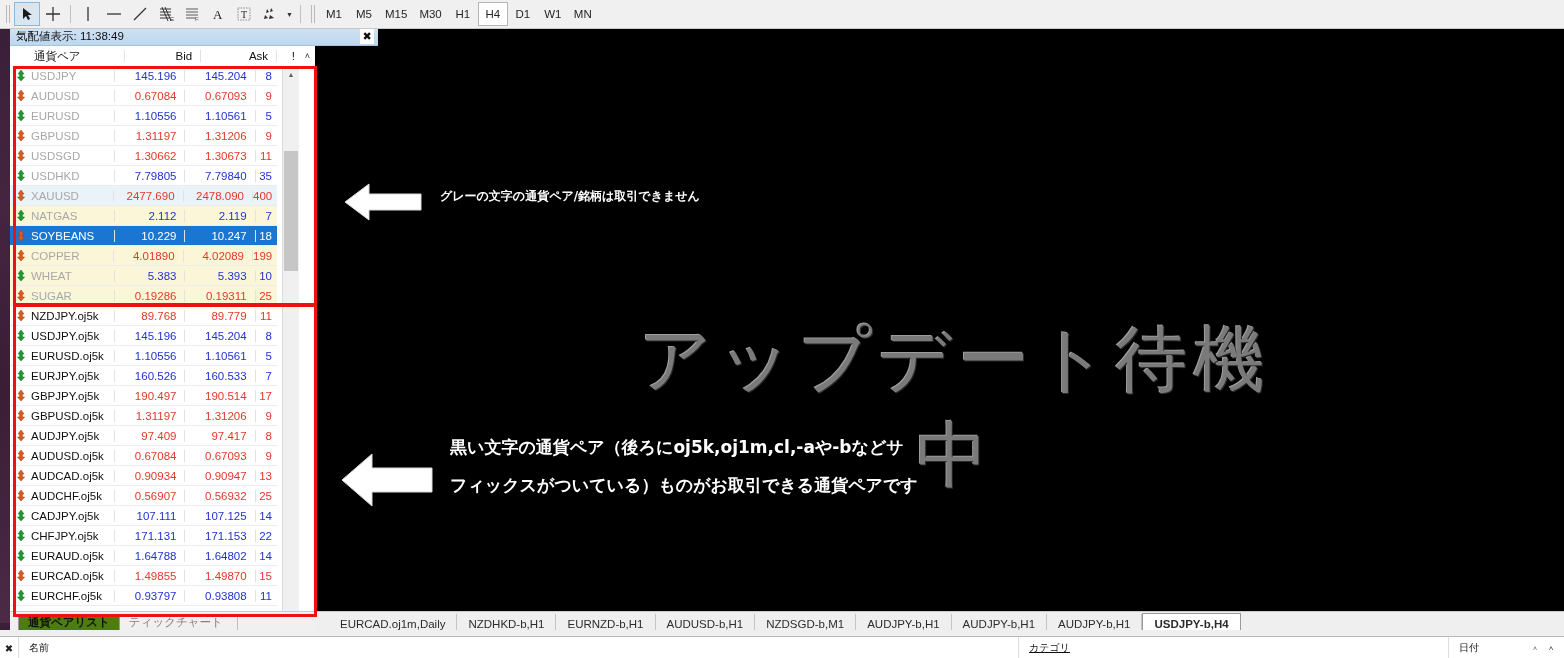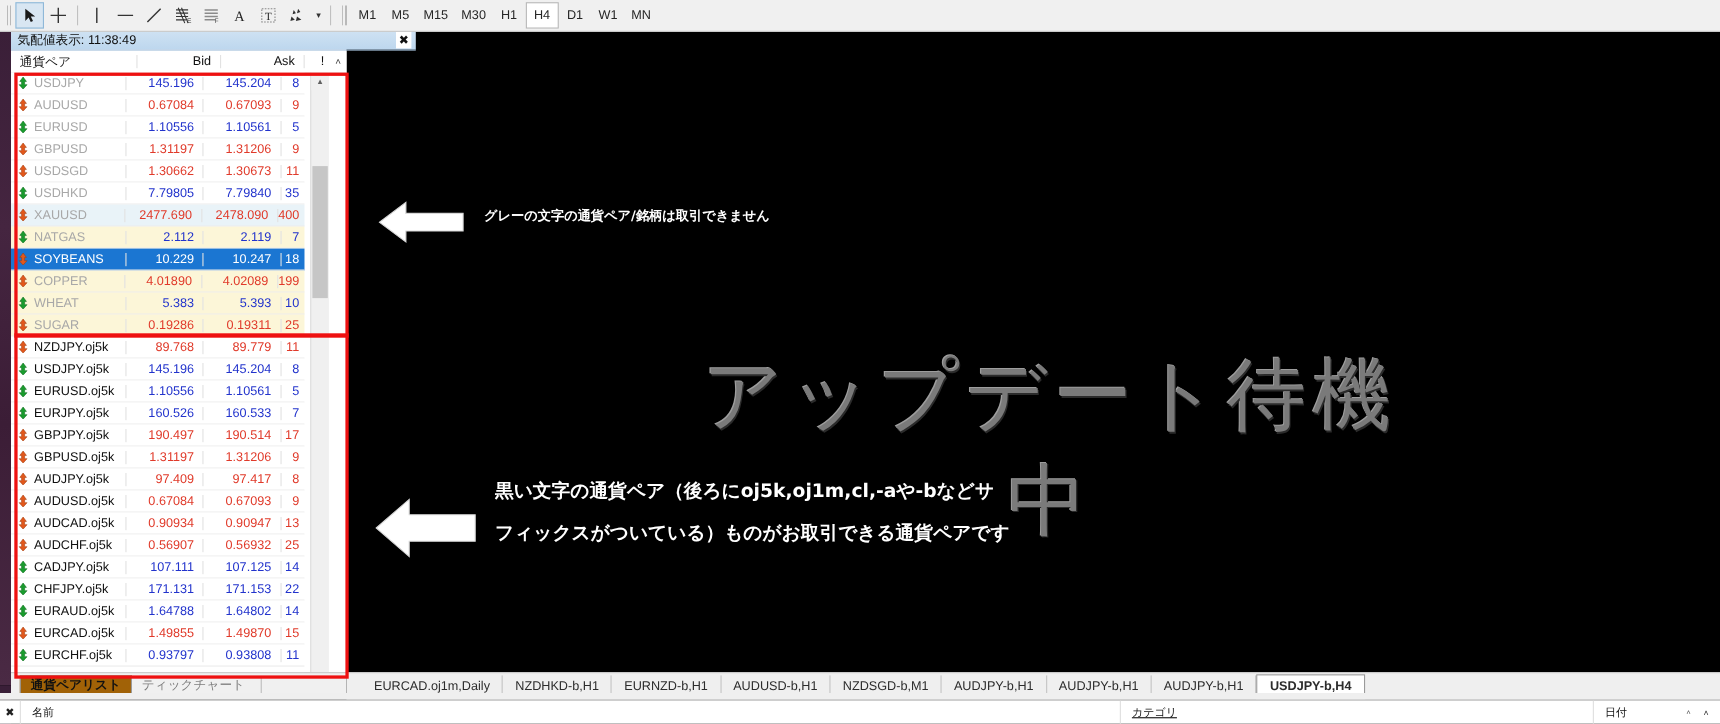--- a/index.html
+++ b/index.html
@@ -58,21 +58,21 @@
   }
   #mw-close{
     position:absolute;right:4px;top:1px;width:14px;height:15px;
     display:flex;align-items:center;justify-content:center;
     font-size:11px;font-weight:bold;color:#111;background:#fff;
   }
   #mw-head{
     height:20px;display:flex;align-items:center;background:#fff;
     border-bottom:1px solid #d4d4d4;font-size:11.5px;color:#111;
   }
-  .col-pair{width:120px;padding-left:8px;box-sizing:border-box;}
+  .col-pair{width:120px;padding-left:24px;box-sizing:border-box;}
   .col-bid{width:80px;text-align:right;box-sizing:border-box;padding-right:8px;border-left:1px solid #e2e2e2;}
   .col-ask{width:80px;text-align:right;box-sizing:border-box;padding-right:8px;border-left:1px solid #e2e2e2;}
   .col-sp{width:25px;text-align:right;box-sizing:border-box;padding-right:5px;border-left:1px solid #e2e2e2;}
   #mw-head .col-pair{border-left:none;}
   #mw-updown{width:16px;display:flex;align-items:center;justify-content:center;font-size:9px;color:#333;}
 
   #mw-rows{
     position:absolute;left:0;top:38px;width:267px;height:566px;overflow:hidden;background:#fff;
   }
   .row{
@@ -106,21 +106,21 @@
   
   #mw-tabs{
     position:absolute;left:10px;top:611px;width:305px;height:22px;
     background:#f0f0f0;border-top:1px solid #c9c9c9;display:flex;align-items:center;
     padding-left:8px;box-sizing:border-box;z-index:6;
   }
   .mwtab{
     height:18px;padding:0 9px;display:flex;align-items:center;font-size:11.5px;
     color:#7d7d7d;box-sizing:border-box;
   }
-  .mwtab.active{background:#a16207;border:1px solid #9a9a9a;color:#111;font-weight:bold;}
+  .mwtab.active{background:#4d7c0f;border:1px solid #9a9a9a;color:#111;font-weight:bold;}
   .mwtab-div{width:1px;height:14px;background:#bdbdbd;margin:0 5px;}
 
   
   .redbox{position:absolute;border:3px solid #ee1111;z-index:8;pointer-events:none;}
 
   
   #chart{
     position:absolute;left:315px;top:28px;width:1249px;height:583px;background:#000;z-index:2;
   }
   #watermark{

